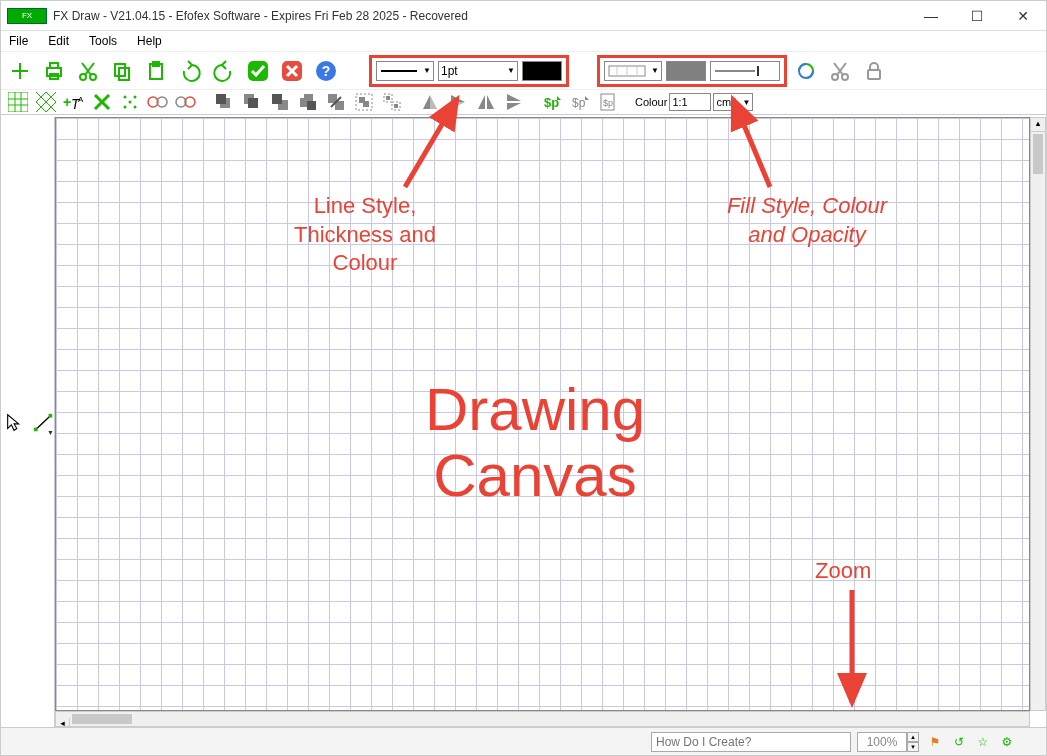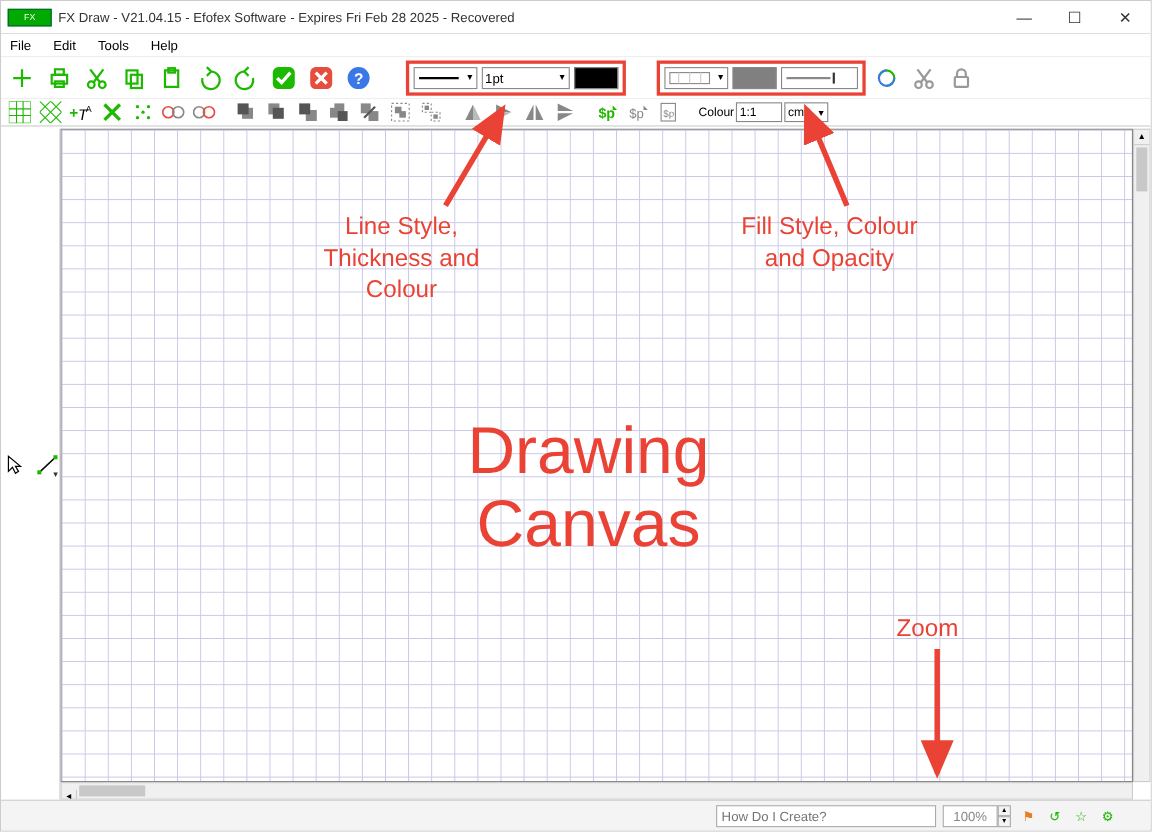--- a/index.html
+++ b/index.html
@@ -462,21 +462,21 @@
     <div class="canvas"></div>
     <div class="vscroll">
         <div style="height:14px;border-bottom:1px solid #ccc;text-align:center;font-size:9px;">▴</div>
         <div class="thumb"></div>
       </div>
     <div class="hscroll"><div style="width:14px;height:100%;border-right:1px solid #ccc;display:inline-block;text-align:center;font-size:9px;">◂</div><div class="thumb" style="display:inline-block"></div></div>
 
     <div class="annot med" style="top:75px; left:210px; width:200px; white-space:pre-line;">Line Style,
 Thickness and
 Colour</div>
-    <div class="annot med" style="top:75px; left:589px; width:220px; white-space:pre-line;">Fill Style, Colour
+    <div class="annot med" style="top:75px; left:642px; width:220px; white-space:pre-line;font-style:italic;">Fill Style, Colour
 and Opacity</div>
     <div class="annot big" style="top:260px; left:300px; width:360px; white-space:pre-line;">Drawing
 Canvas</div>
     <div class="annot med" style="top:440px; left:760px;">Zoom</div>
 
     <svg class="arrow-svg" style="top:-30px; left:300px;" width="120" height="110">
         <defs>
           <marker id="ah1" markerWidth="8" markerHeight="8" refX="6" refY="3" orient="auto">
             <path d="M0,0 L7,3 L0,6 Z" fill="#ea4335"></path>
           </marker>

